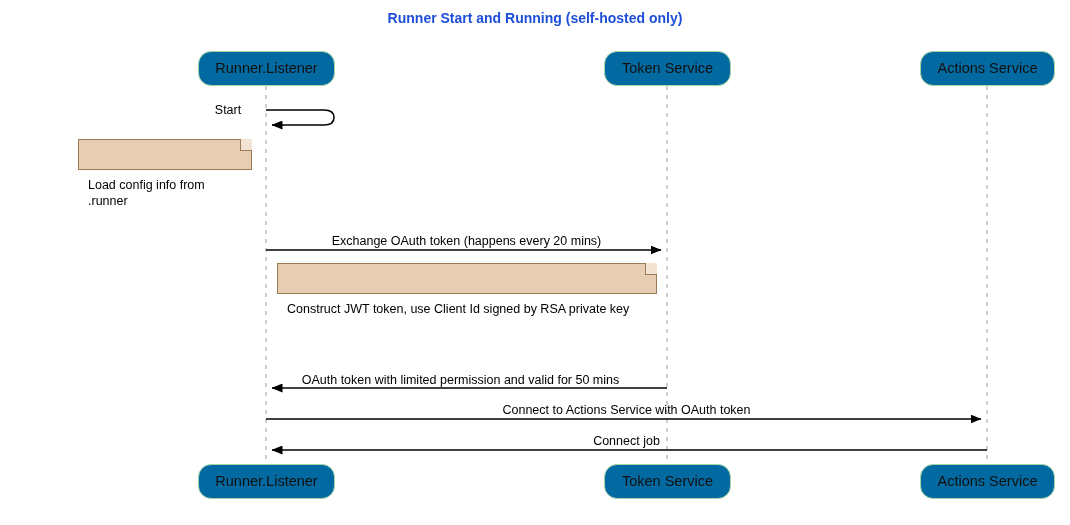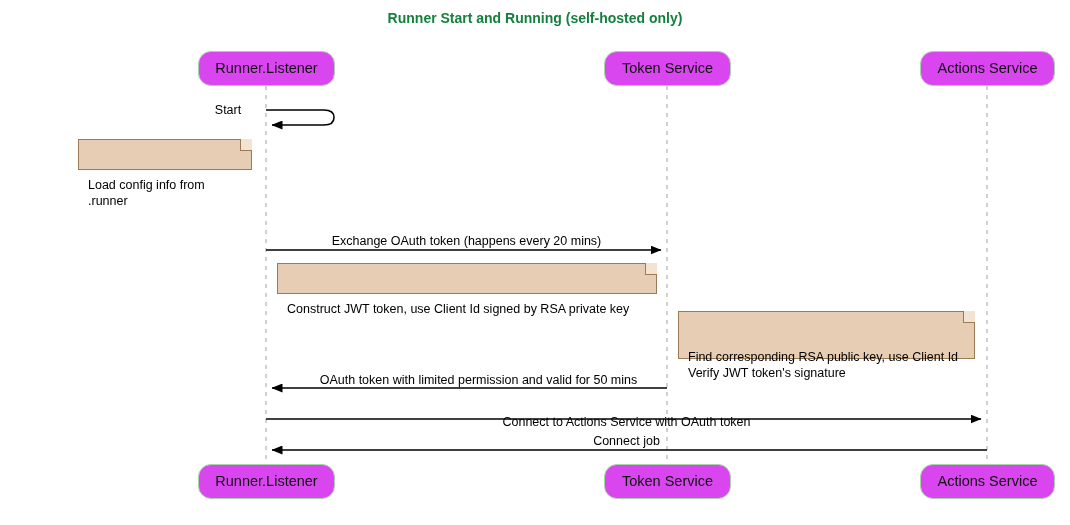--- a/index.html
+++ b/index.html
@@ -25,37 +25,37 @@
 
   .diagram-title {
     position: absolute;
     left: 0;
     top: 10px;
     width: 1070px;
     text-align: center;
     font-size: 14px;
     font-weight: bold;
     letter-spacing: 0px;
-    color: #15803d;
+    color: #1d4ed8;
   }
 
   
   #wire-layer {
     position: absolute;
     left: 0; top: 0;
     width: 1070px;
     height: 525px;
     pointer-events: none;
   }
 
   
   .participant {
     position: absolute;
     box-sizing: border-box;
-    background: #d946ef;
+    background: #0369a1;
     border: 1px solid #a8d5a8;
     border-radius: 13px;
     height: 35px;
     line-height: 33px;
     text-align: center;
     font-size: 14.5px;
     color: #111;
     white-space: nowrap;
   }
 
@@ -144,36 +144,31 @@
   <div class="participant" style="left:920px; top:51px; width:135px;">Actions Service</div>
 
   <div class="participant" style="left:198px; top:464px; width:137px;">Runner.Listener</div>
   <div class="participant" style="left:604px; top:464px; width:127px;">Token Service</div>
   <div class="participant" style="left:920px; top:464px; width:135px;">Actions Service</div>
 
   <div class="msg-label right-align" style="left:196px; top:103px; width:64px;">Start</div>
 
   <div class="msg-label" style="left:266px; top:234px; width:401px;">Exchange OAuth token (happens every 20 mins)</div>
 
-  <div class="msg-label" style="left:278px; top:373px; width:401px;">OAuth token with limited permission and valid for 50 mins</div>
+  <div class="msg-label" style="left:260px; top:373px; width:401px;">OAuth token with limited permission and valid for 50 mins</div>
 
-  <div class="msg-label" style="left:266px; top:403px; width:721px;margin-top:12px;">Connect to Actions Service with OAuth token</div>
+  <div class="msg-label" style="left:266px; top:403px; width:721px;">Connect to Actions Service with OAuth token</div>
 
   <div class="msg-label" style="left:266px; top:434px; width:721px;">Connect job</div>
 
   <div class="note" style="left:78px; top:139px; width:174px; height:31px;">
     <span class="fold"></span>
     <span>Load config info from .runner</span>
   </div>
 
 
   <div class="note" style="left:277px; top:263px; width:380px; height:31px;">
     <span class="fold"></span>
     <span>Construct JWT token, use Client Id signed by RSA private key</span>
   </div>
 
-  <div class="note" style="left:678px; top:311px; width:297px; height:48px;">
-    <span class="fold"></span>
-    <span>Find corresponding RSA public key, use Client Id
-Verify JWT token's signature</span>
-  </div>
 
 </div>
 
 </body></html>

